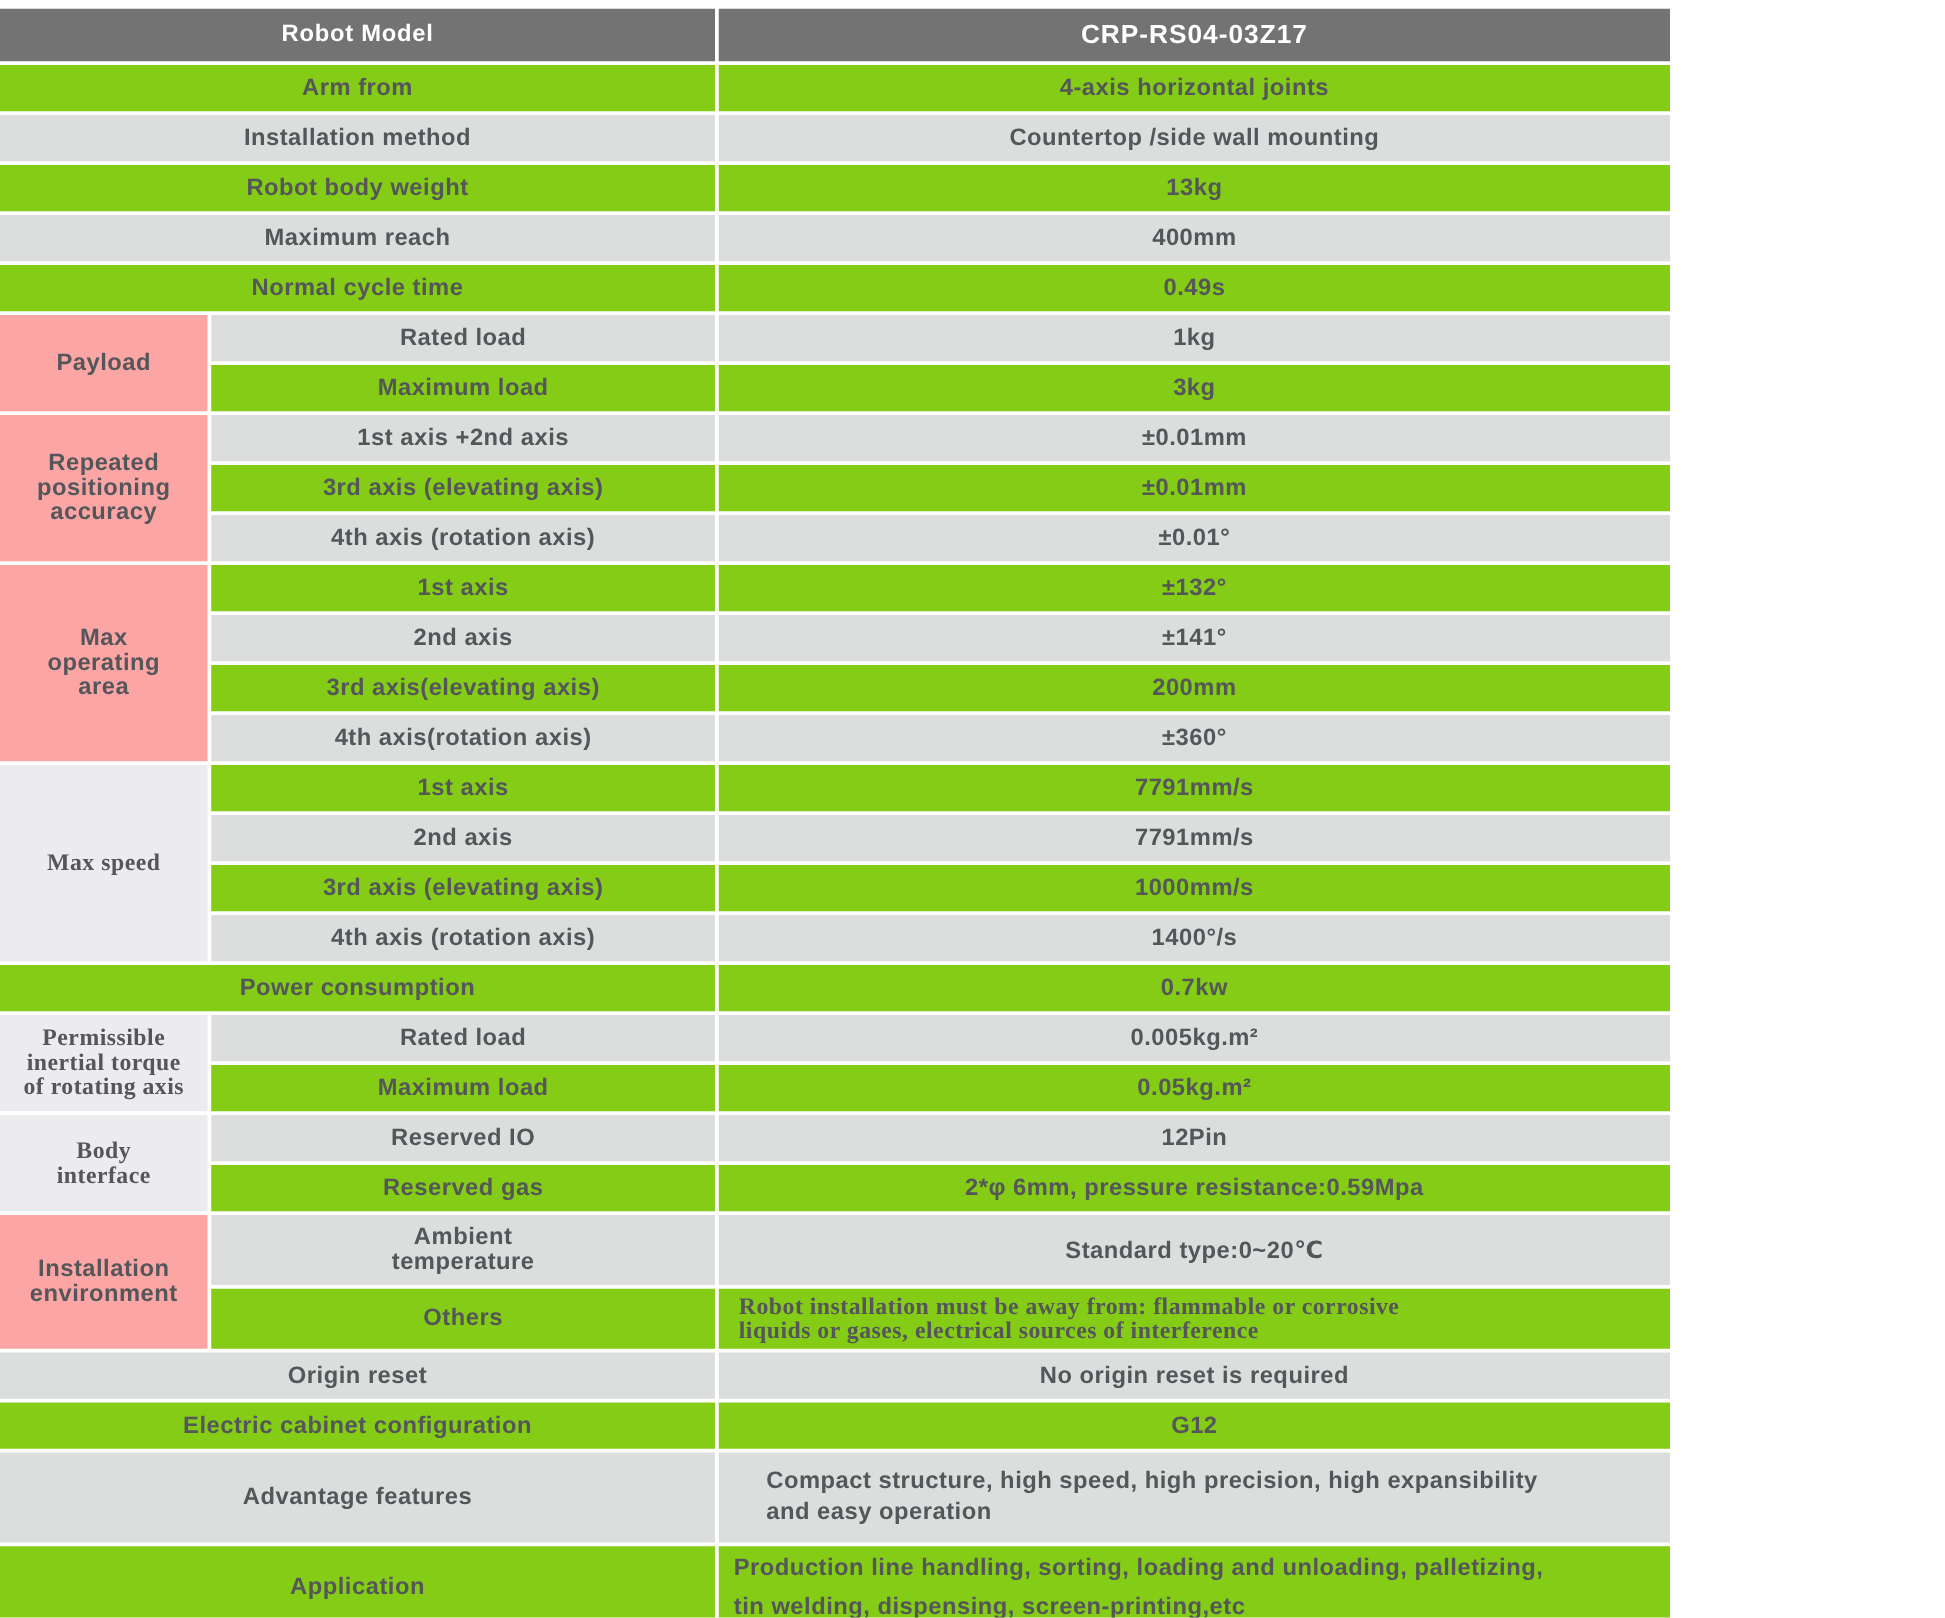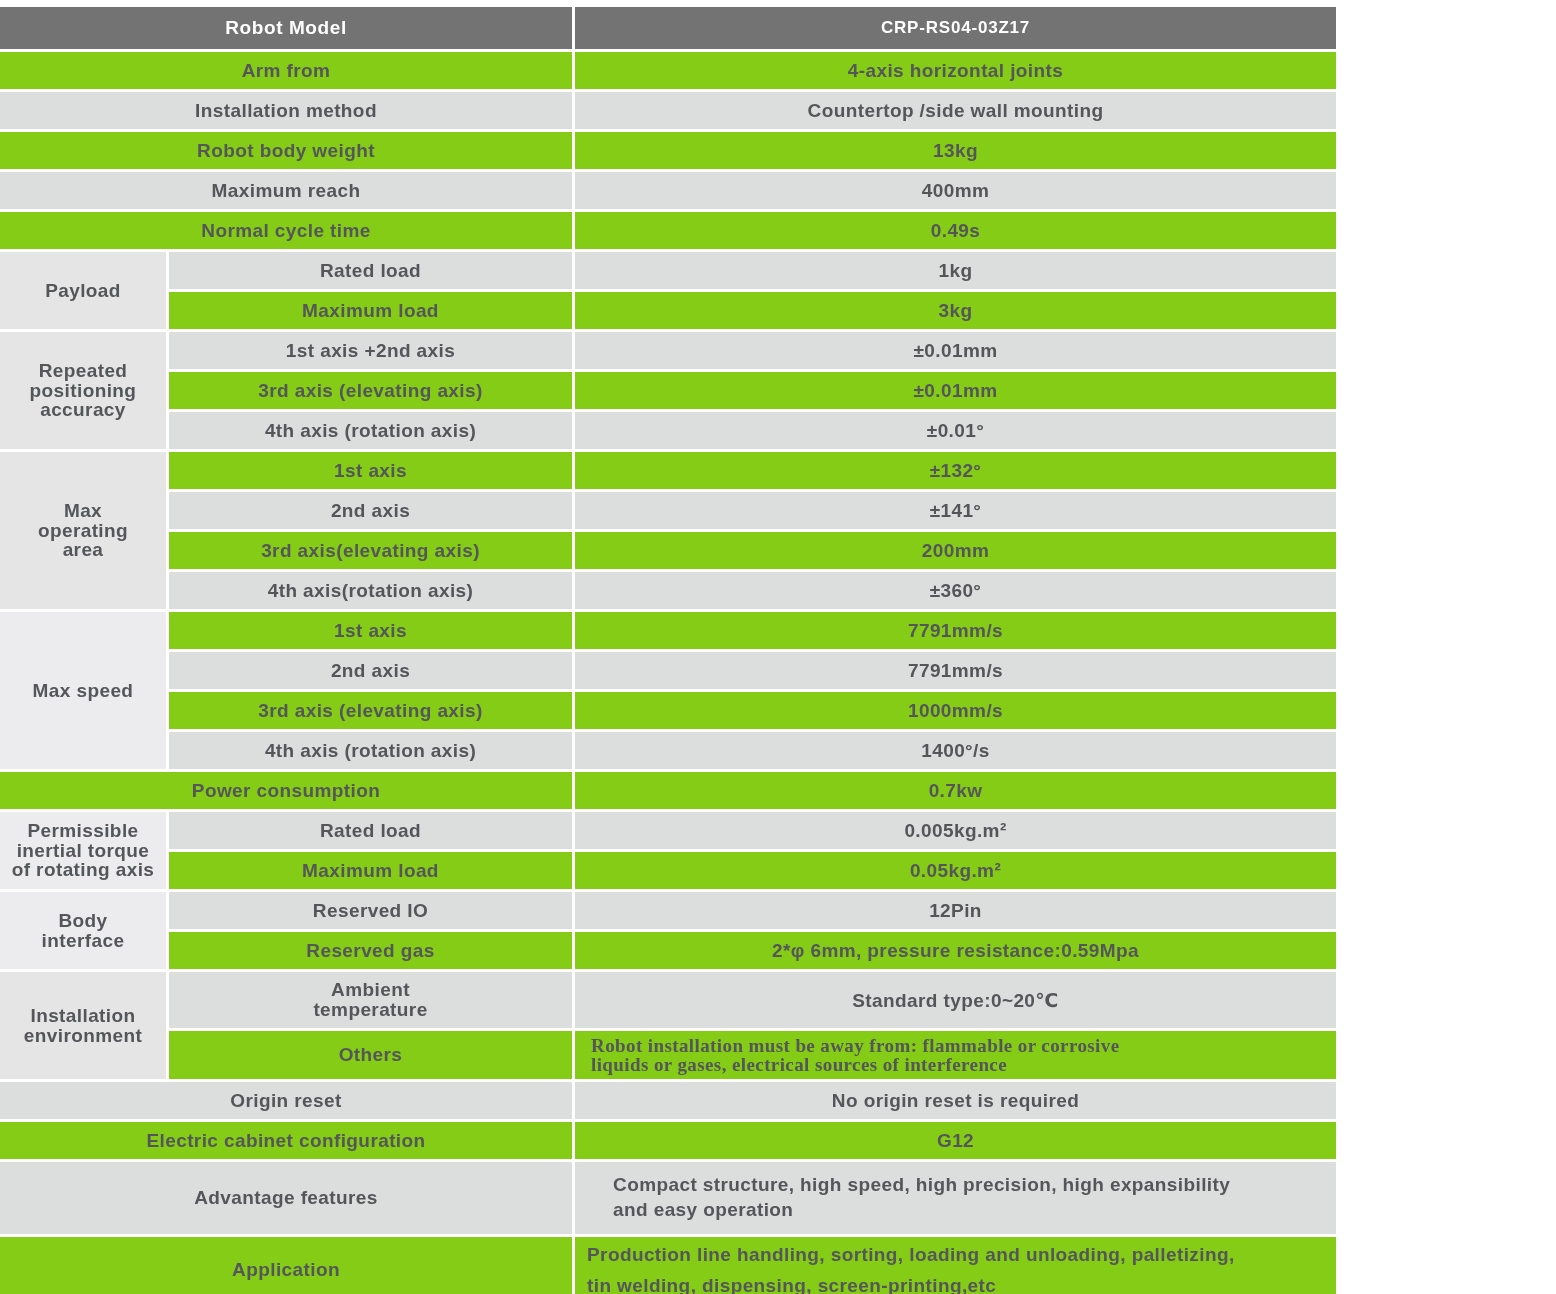--- a/index.html
+++ b/index.html
@@ -29,30 +29,30 @@
     letter-spacing:0.4px;
     color:#54565a;
     text-align:center;
     vertical-align:middle;
     padding:0;
     height:37px;
     overflow:hidden;
   }
   .g{background:#dcdddd;margin-top:24px;}
   .w{background:#84cc16;}
-  .grp{background:#e5e5e5;}
-  .grpl{background:#ececee;}
+  .grp{background:#fca5a5;}
+  .grpl{background:#ececee;font-family:Liberation Serif, serif;}
   .head{
     background:#737373;
     color:#ffffff;
     font-size:19px;
     letter-spacing:0.6px;
   }
   .headval{
-    font-size:17px;
+    font-size:21px;
     letter-spacing:0.8px;
   }
   .pre{
     white-space:pre-line;
     line-height:1.05;
   }
   .left{text-align:left;}
   .others-val{
     padding-left:16px;
     padding-right:20px;

